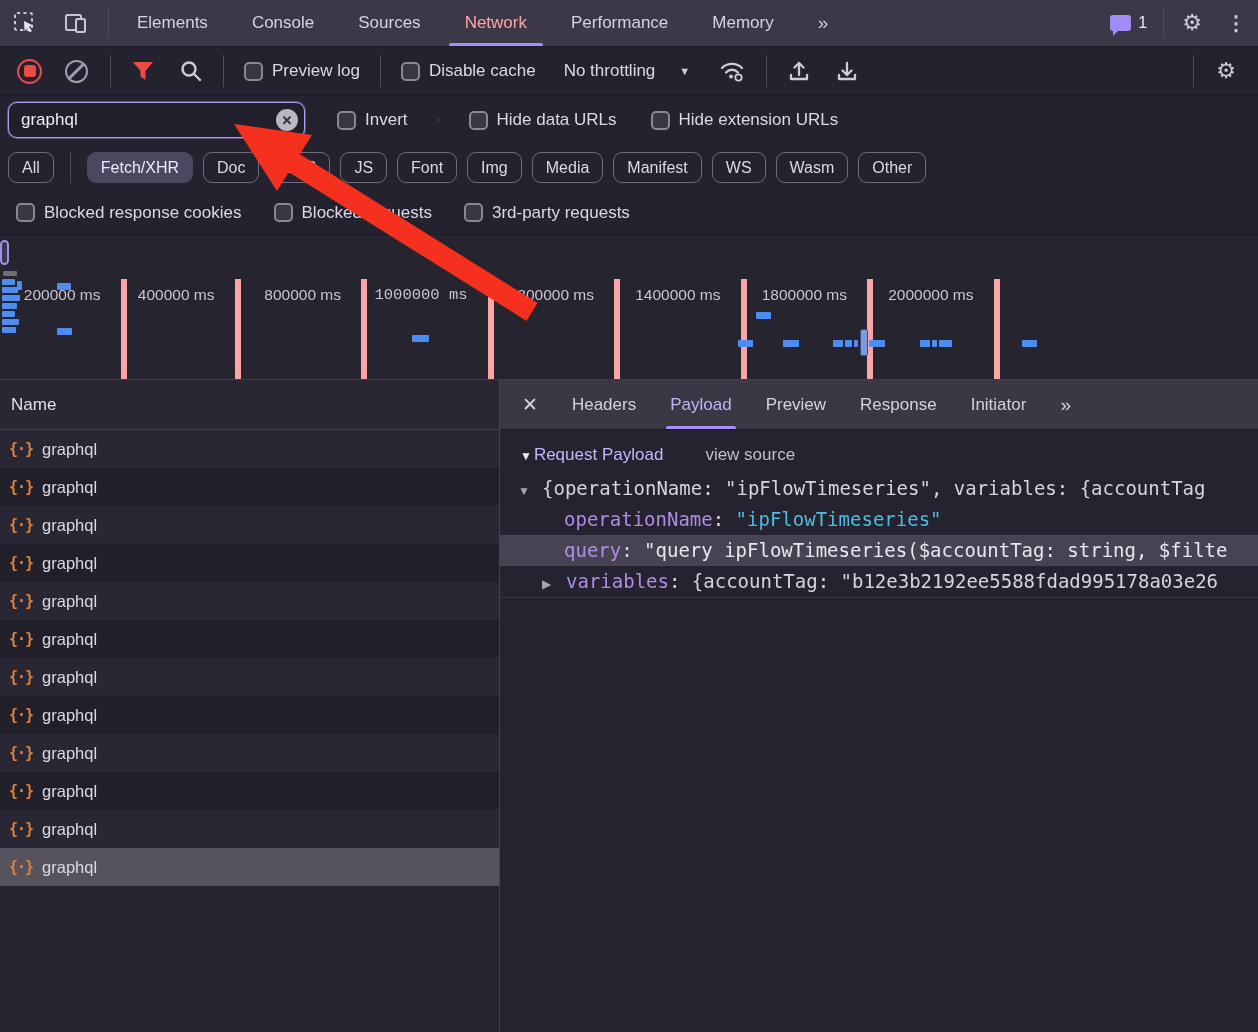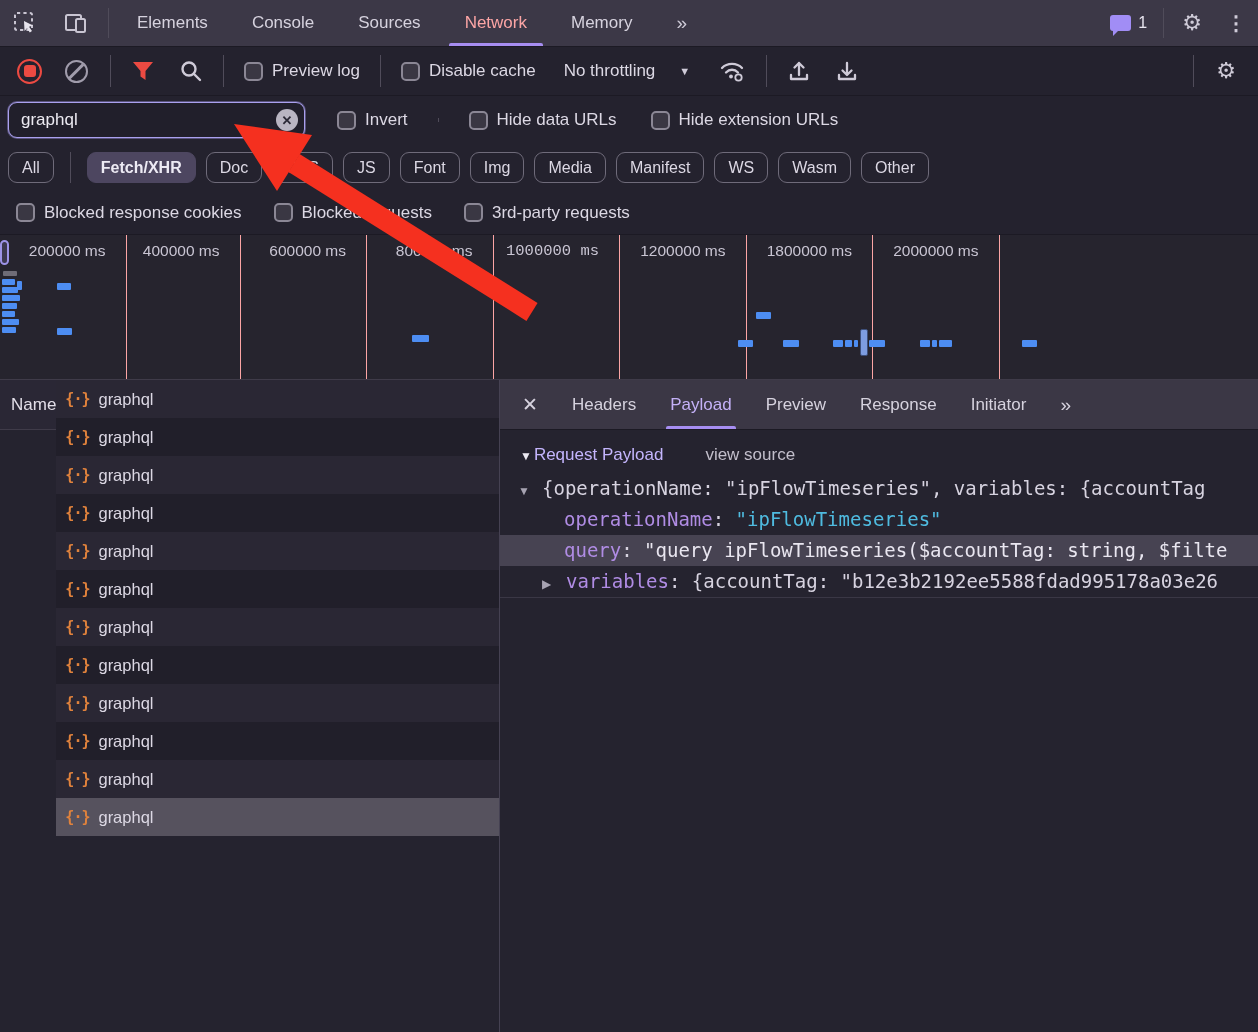--- a/index.html
+++ b/index.html
@@ -64,41 +64,41 @@
     font-family:"Liberation Sans", sans-serif; box-shadow:0 0 0 1px #59537d;
   }
   .clear-btn{ position:absolute; right:7px; top:7px; width:22px; height:22px; border-radius:50%;
     background:#b9b5c2; color:#2b2936; font-size:13px; font-weight:bold;
     display:flex; align-items:center; justify-content:center; }
 
   
   .chiprow{ height:47px; background:#24222e; display:flex; align-items:center; gap:10px; padding:0 8px; }
   .chip{ height:31px; display:flex; align-items:center; padding:0 13px; border:1.5px solid #6f6b7a;
     border-radius:9px; font-size:16px; color:#dcd8e4; white-space:nowrap; }
-  .chip.sel{ background:#4d4660; border-color:#4d4660; color:#edeaf4;font-weight:bold; }
+  .chip.sel{ background:#4d4660; border-color:#4d4660; color:#edeaf4; }
 
   
   .blockedrow{ height:44px; background:#24222e; display:flex; align-items:center; gap:12px; padding:0 6px;
     border-bottom:1px solid #1c1a24; }
 
   
   .overview{ position:relative; height:145px; background:#26242e; border-bottom:1px solid #3f3b49; overflow:hidden; }
   .ov-cols{ position:absolute; inset:0; display:flex; }
-  .ov-col{ width:126.5px; flex:none; border-right:1px solid #fca5a5; }
+  .ov-col{ width:126.5px; flex:none; border-right:6px solid #fca5a5;margin-top:44px; }
   .ov-col .tick{ text-align:right; padding:7px 20px 0 0; font-size:15.5px; color:#c9c5d3; white-space:nowrap; }
   .ov-bar{ position:absolute; border-radius:1px; }
   .ov-bar.blue{ background:#4d8df2; }
   .ov-bar.gray{ background:#6f6c77; }
   .ov-bar.marker{ background:#7d9ce0; border:1px solid #3d4f7a; border-radius:2px; }
   .ov-pill{ position:absolute; left:0; top:5px; width:9px; height:25px; border:2px solid #9d93e8;
     border-radius:5px; background:#3c3850; }
 
   
   .main{ display:flex; height:652px; }
-  .left{ width:500px; flex:none; border-right:1px solid #454152; display:flex; background:#25232f; }
+  .left{ width:500px; flex:none; border-right:1px solid #454152; display:flex; flex-direction:column; background:#25232f; }
   .name-header{ height:50px; line-height:50px; padding-left:11px; font-size:17px; color:#e2dee8;
     background:#2a2735; border-bottom:1px solid #3f3b49; }
   .rows{ flex:1; overflow:hidden; }
   .row{ height:38px; display:flex; align-items:center; gap:9px; padding-left:9px; font-size:16.5px; color:#dcd8e4; }
   .row.odd{ background:#2a2734; }
   .row.even{ background:#211f2a; }
   .row.sel{ background:#56525e; }
   .jicon{ color:#e0823c; font-family:"DejaVu Sans Mono", monospace; font-size:15px; font-weight:bold;
     letter-spacing:-1px; flex:none; }
 
@@ -148,20 +148,21 @@
         <rect x="4" y="5" width="15" height="15" rx="1.5" stroke="#c9c5d2" stroke-width="2"></rect>
         <rect x="14" y="9" width="9" height="13" rx="1.5" stroke="#c9c5d2" stroke-width="2" fill="#3c3847"></rect>
       </svg>
     </div>
     <div class="vdiv"></div>
     <div id="top-tabs" class="tabs">
         <div class="tab">Elements</div>
         <div class="tab">Console</div>
         <div class="tab">Sources</div>
         <div class="tab active">Network</div>
+        <div class="tab">Performance</div>
         <div class="tab">Memory</div>
       </div>
     <div class="tab more">»</div>
     <div class="spacer"></div>
     <div class="bubble-wrap">
       <span class="bubble"></span>
       <span class="bubble-count">1</span>
     </div>
     <div class="vdiv"></div>
     <div class="icon-btn">
@@ -286,30 +287,30 @@
 
   <div class="overview">
     <div id="ov-cols" class="ov-cols">
         <div class="ov-col" style="width: 126.5px;">
           <div class="tick">200000 ms</div>
         </div>
         <div class="ov-col" style="width: 114px;">
           <div class="tick">400000 ms</div>
         </div>
         <div class="ov-col" style="width: 126.5px;">
-          <div class="tick">600000 ms</div>
-        </div>
-        <div class="ov-col" style="width: 126.5px;">
           <div class="tick">800000 ms</div>
         </div>
         <div class="ov-col" style="width: 126.5px; font-family: Liberation Mono, monospace;">
           <div class="tick">1000000 ms</div>
         </div>
         <div class="ov-col" style="width: 126.5px;">
           <div class="tick">1200000 ms</div>
+        </div>
+        <div class="ov-col" style="width: 126.5px;">
+          <div class="tick">1400000 ms</div>
         </div>
         <div class="ov-col" style="width: 126.5px;">
           <div class="tick">1800000 ms</div>
         </div>
         <div class="ov-col" style="width: 126.5px;">
           <div class="tick">2000000 ms</div>
         </div>
       </div>
     <div id="ov-bars">
         <div class="ov-bar gray" style="left: 3px; top: 36px; width: 14px; height: 5px;"></div>

